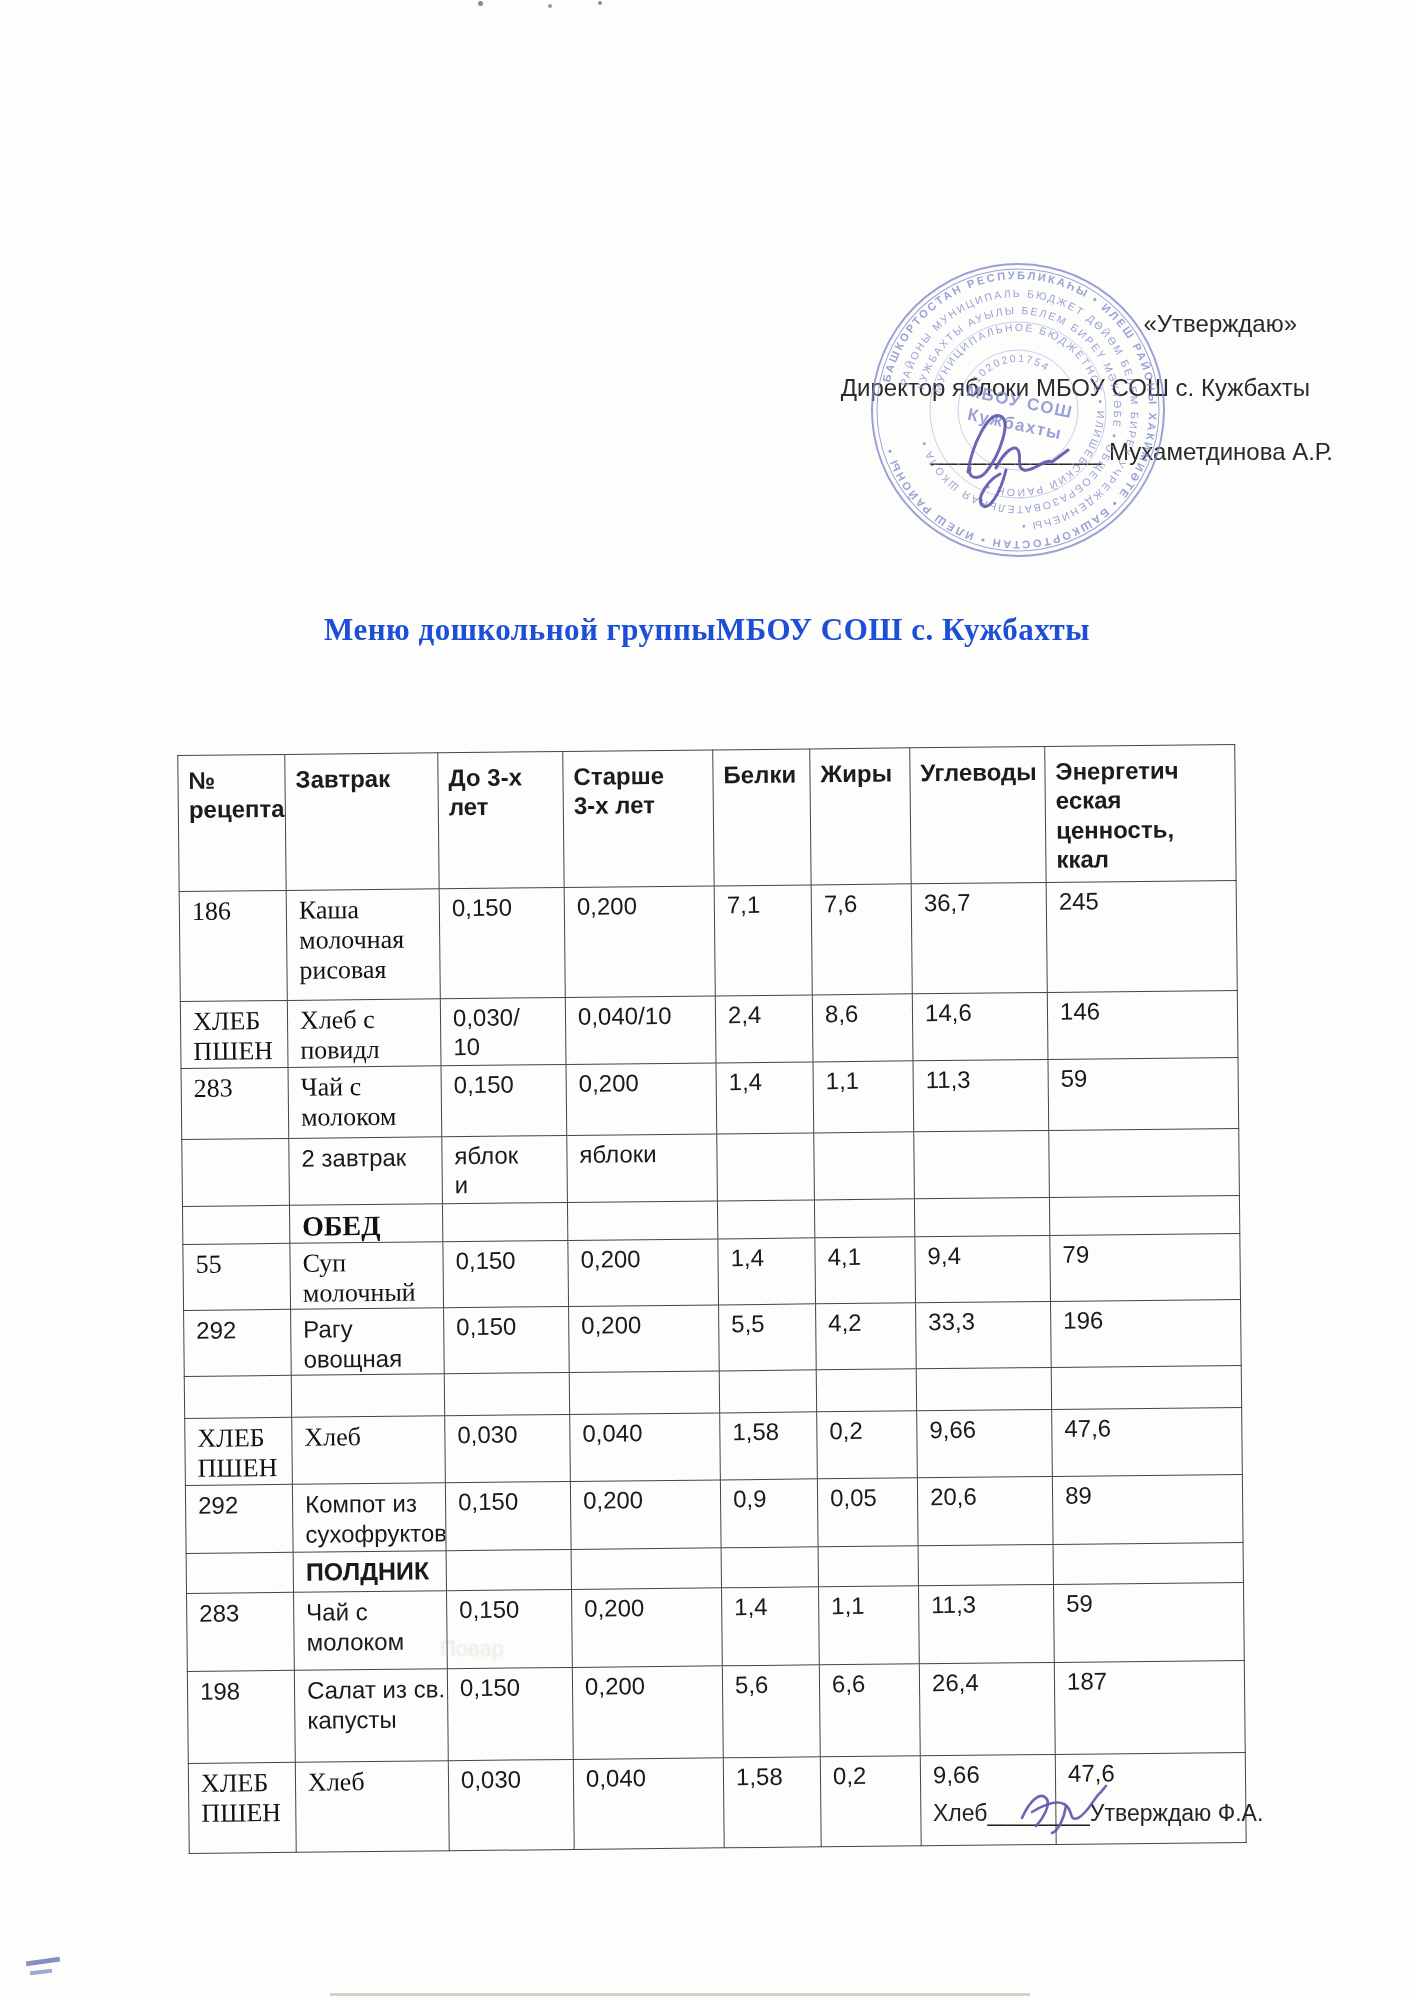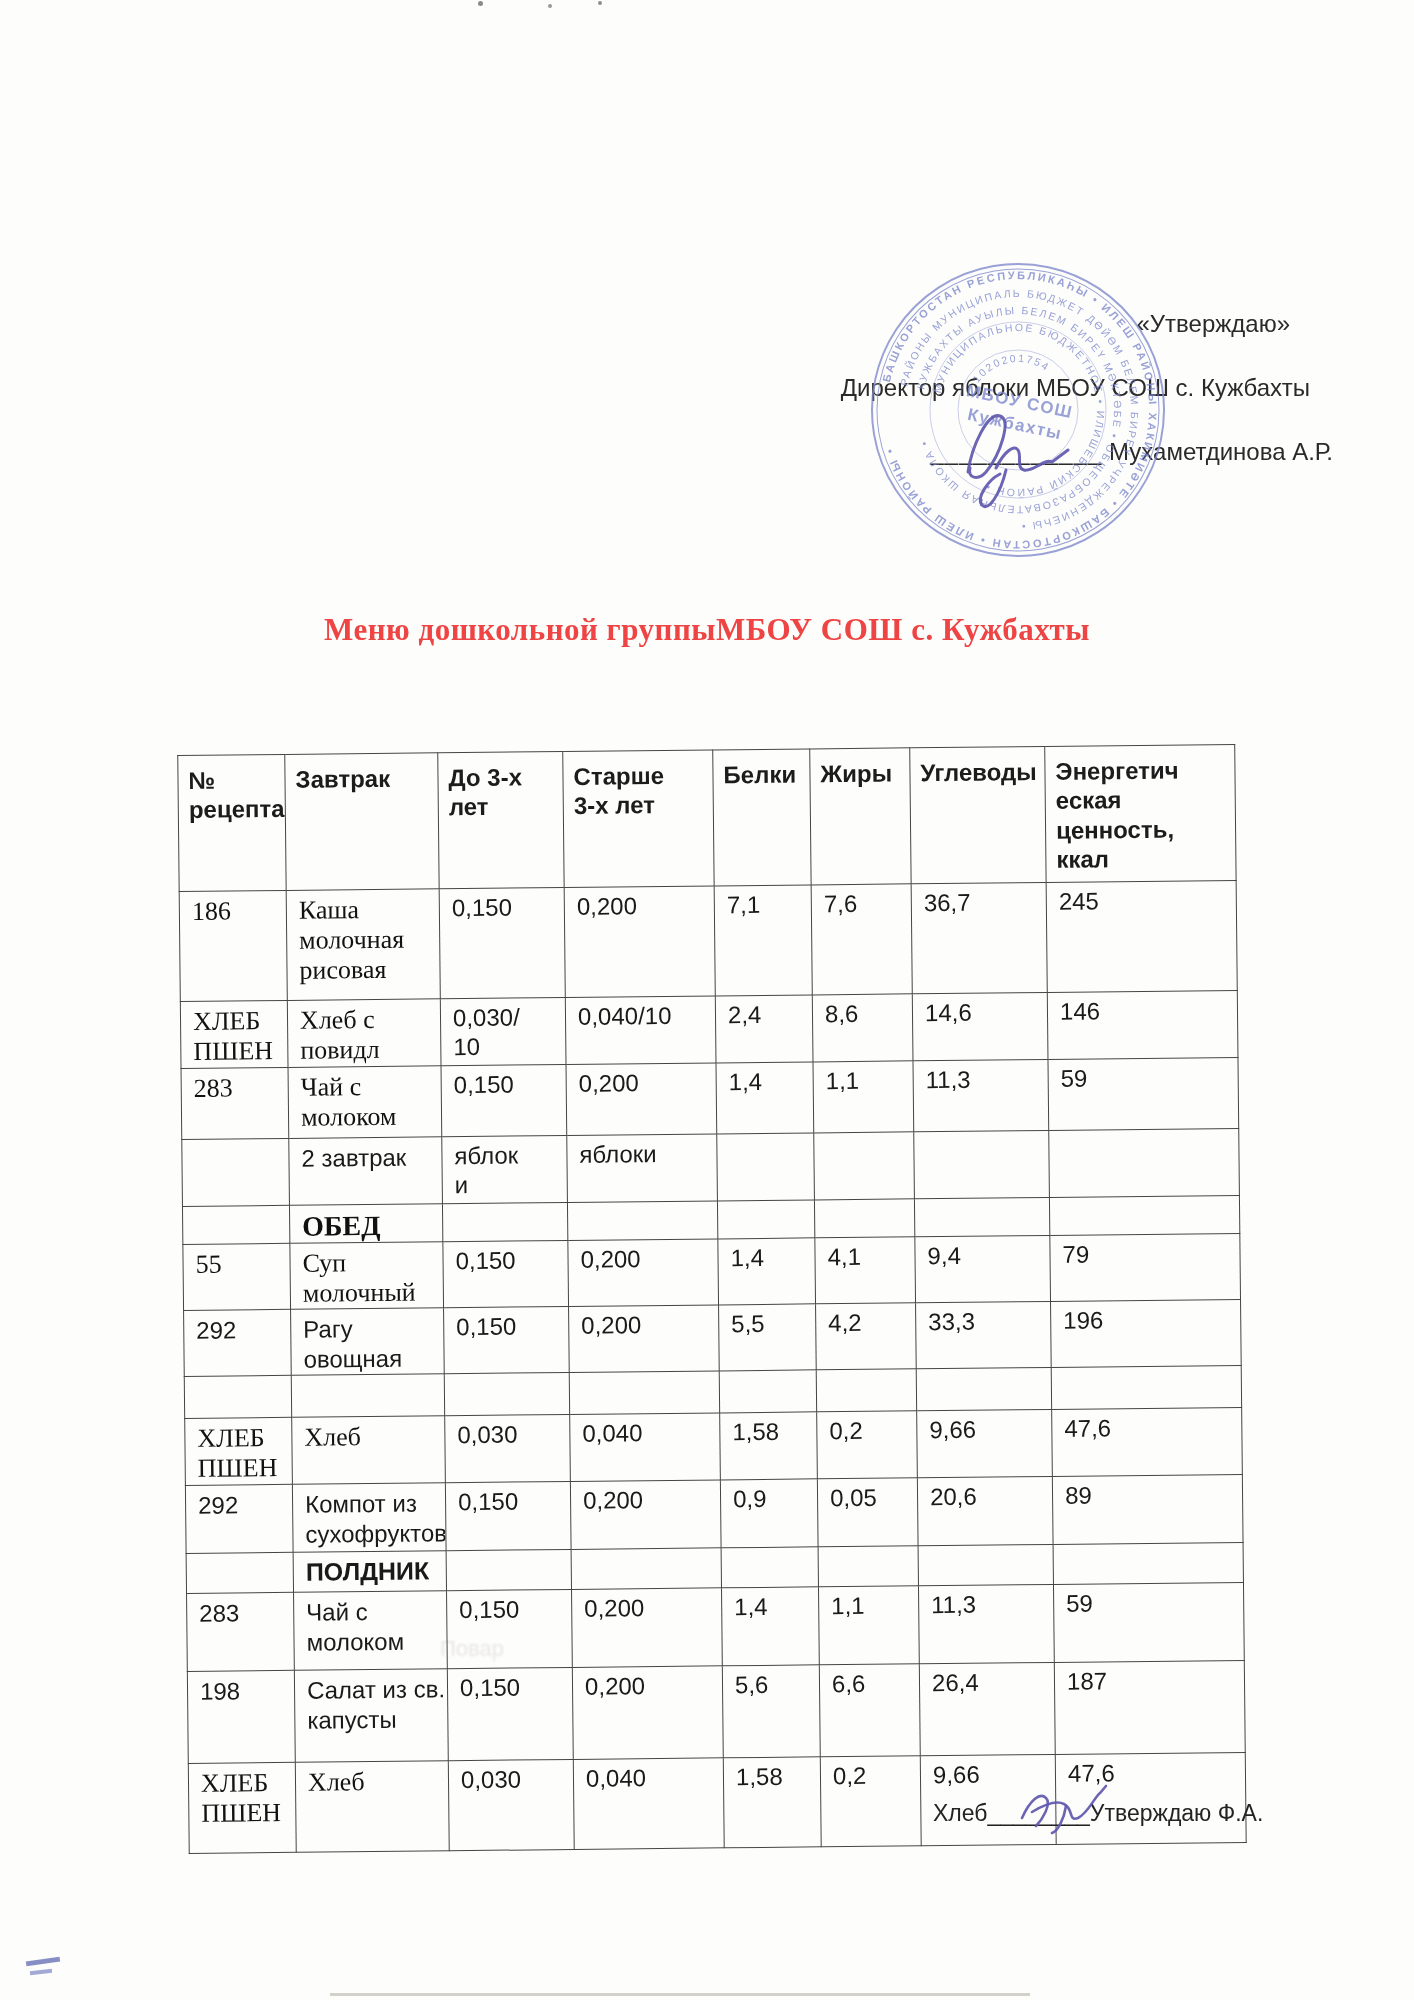--- a/index.html
+++ b/index.html
@@ -5,36 +5,36 @@
   html,body{margin:0;padding:0;}
   body{
     width:1414px;height:2000px;position:relative;overflow:hidden;
     background:#ffffff;
     font-family:"Liberation Sans",sans-serif;
   }
   .sheet{position:absolute;inset:0;background:#fdfdfb;}
 
   
   .approval-line{position:absolute;color:#2a2a2a;font-size:24px;white-space:nowrap;}
-  .approve-quote{top:310px;right:124px;}
+  .approve-quote{top:310px;right:117px;}
   .director-line{top:374px;right:104px;}
   .sign-line{top:438px;right:81px;}
   .sign-line .uline{letter-spacing:1px;color:#2a2a2a;}
 
   
   .stamp{position:absolute;left:852px;top:244px;opacity:.78;transform:rotate(12deg);}
   .stamp text{fill:#7d88cc;font-family:"Liberation Sans",sans-serif;}
   .ring-txt{font-size:11px;letter-spacing:2.4px;font-weight:bold;}
   .ring-txt2{font-size:10.5px;letter-spacing:2px;}
   .stamp-center{font-size:17px;font-weight:bold;letter-spacing:1.5px;text-anchor:middle;}
   .sig-svg{position:absolute;}
   .sig-path{stroke:#5f58ae;stroke-width:3;fill:none;stroke-linecap:round;opacity:.92;}
 
   
-  .doc-title{position:absolute;top:612px;left:0;width:100%;text-align:center;color:#ef4444;
+  .doc-title{position:absolute;top:612px;left:0;width:100%;text-align:center;color:#1d4ed8;
     font-family:"Liberation Serif",serif;font-weight:bold;font-size:31px;letter-spacing:.5px;}
   .doc-subtitle{position:absolute;top:660px;left:0;width:100%;text-align:center;color:#222;
     font-size:23px;}
 
   
   table.menu{
     position:absolute;left:183px;top:755px;width:1057px;
     border-collapse:collapse;table-layout:fixed;
     transform:rotate(-0.6deg);transform-origin:0 50%;
   }

